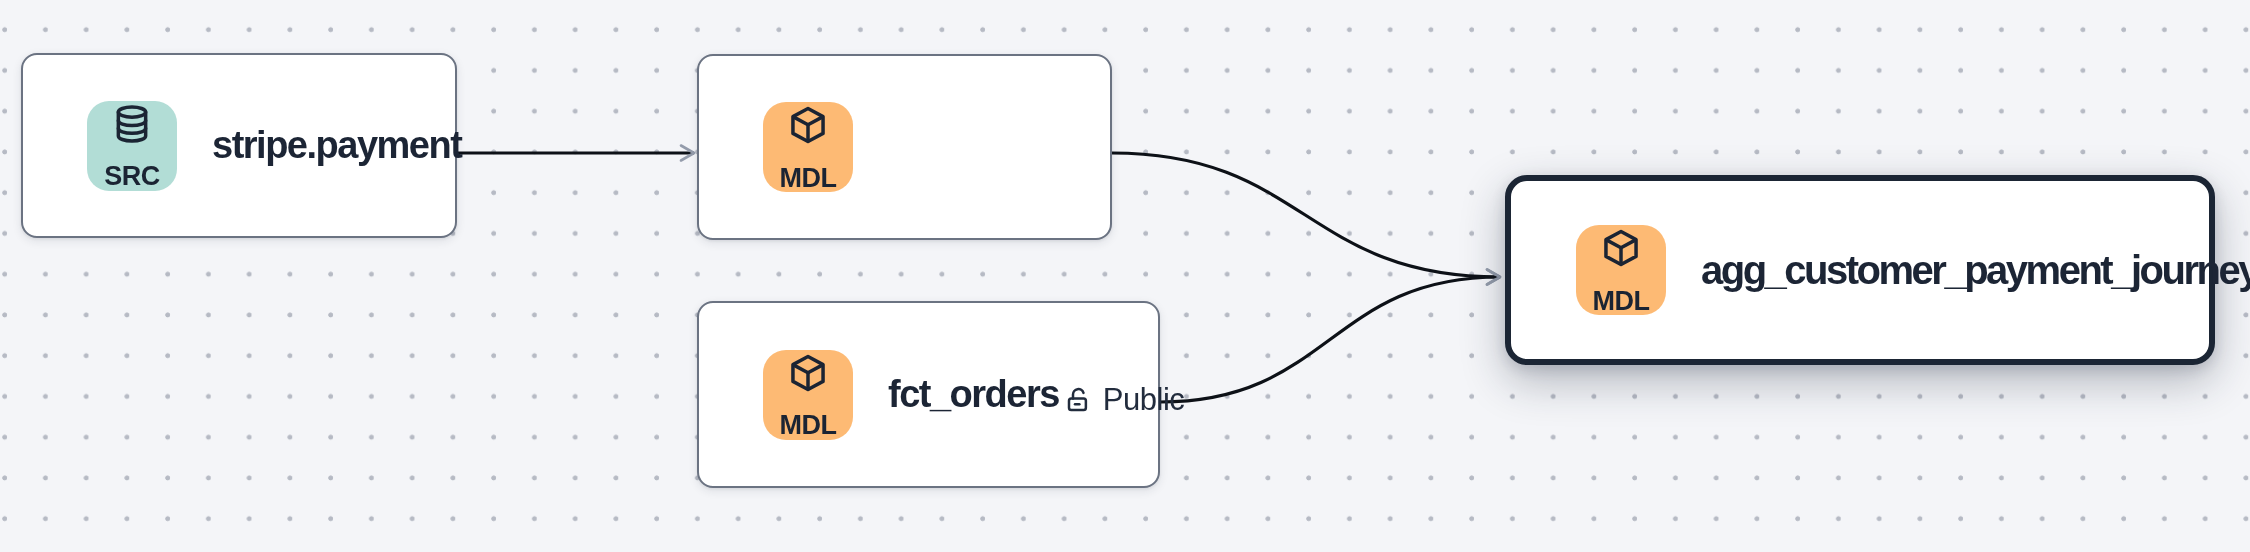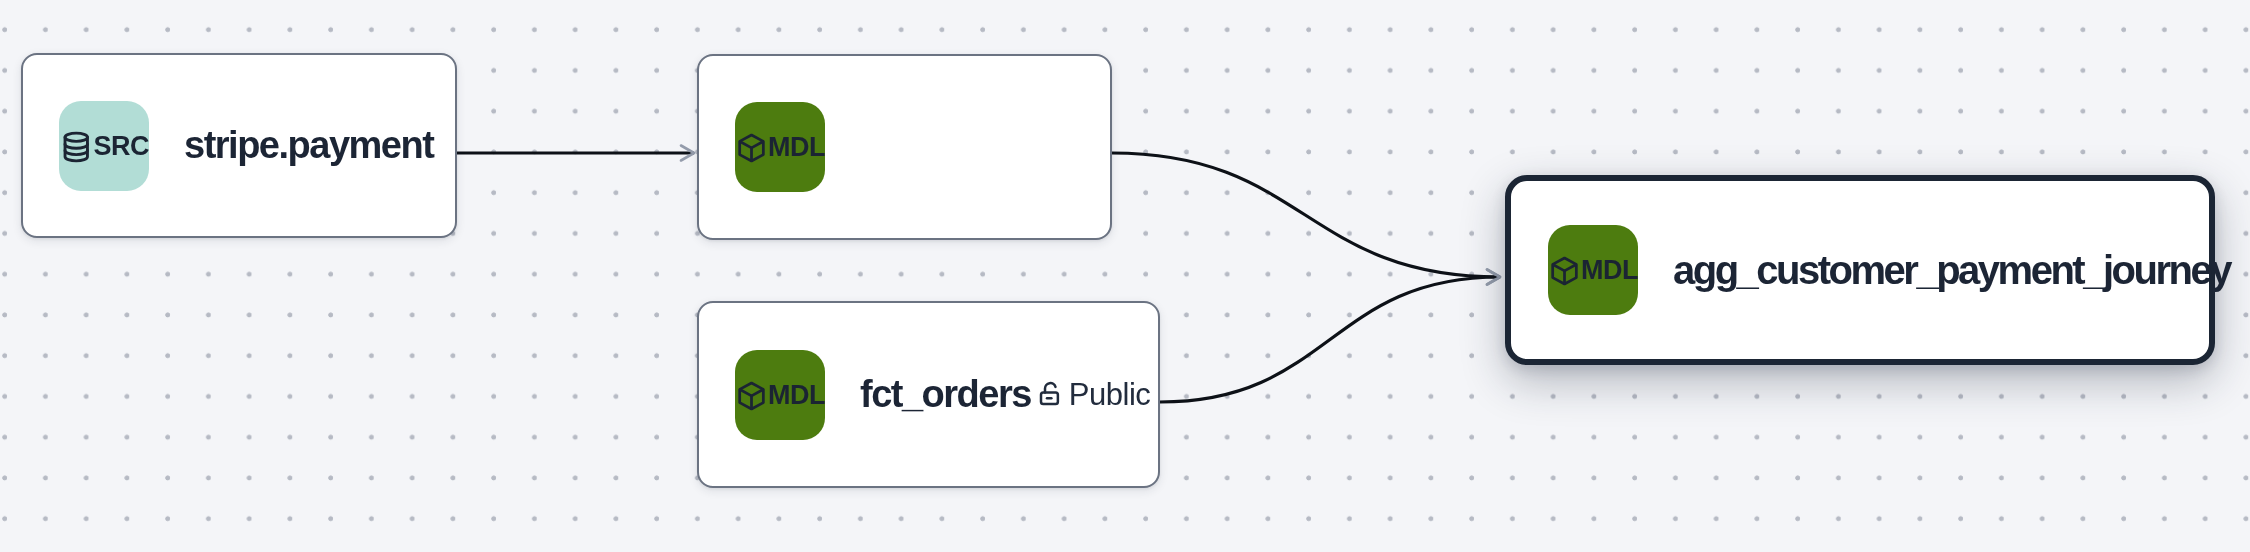--- a/index.html
+++ b/index.html
@@ -17,37 +17,38 @@
     display:flex;align-items:center;gap:35px;padding-left:36px;
     box-shadow:0 3px 10px rgba(25,35,55,.10),0 1px 3px rgba(25,35,55,.08);
     cursor:pointer;
   }
   .node.selected{
     border:6px solid #1b2534;border-radius:22px;padding-left:37px;
     box-shadow:0 16px 44px rgba(25,35,55,.30),0 4px 14px rgba(25,35,55,.14);
   }
   .badge{
     width:90px;height:90px;border-radius:22px;flex:0 0 auto;
-    display:flex;flex-direction:row;align-items:center;justify-content:center;
+    display:flex;flex-direction:column;align-items:center;justify-content:space-between;
     color:#1b2433;
+    margin-left:28px;
   }
   .badge-src{background:#b2ddd6;}
-  .badge-mdl{background:#4d7c0f;}
+  .badge-mdl{background:#fdba74;border-radius:23px;}
   .badge svg{display:block;margin-top:2px;}
   .badge-label{
     font-size:27px;font-weight:700;letter-spacing:-.5px;line-height:1.05;
     color:#1b2433;margin-top:1px;
   }
   .label{
     font-size:38px;font-weight:600;letter-spacing:-1.5px;color:#1c2535;
     white-space:nowrap;line-height:1.1;
   }
   .label-lg{font-size:40px;letter-spacing:-2.5px;text-align:center;}
   .text-col{display:flex;flex-direction:row;gap:5px;}
-  .access-row{display:flex;align-items:center;gap:3px;color:#222c3d;}
+  .access-row{display:flex;align-items:flex-end;gap:9px;color:#222c3d;}
   .access-label{font-size:31px;font-weight:400;letter-spacing:-.5px;line-height:1;color:#222c3d;}
 </style>
 </head>
 <body>
 
 <svg class="edge-layer" width="2250" height="552" viewBox="0 0 2250 552">
   <defs>
     <marker id="chev" viewBox="-16 -10 18 20" markerWidth="18" markerHeight="20" refX="0" refY="0" orient="auto" markerUnits="userSpaceOnUse">
       <path d="M-13 -7.5 L0 0 L-13 7.5" fill="none" stroke="#949cab" stroke-width="2.6" stroke-linecap="round" stroke-linejoin="round"></path>
     </marker>

